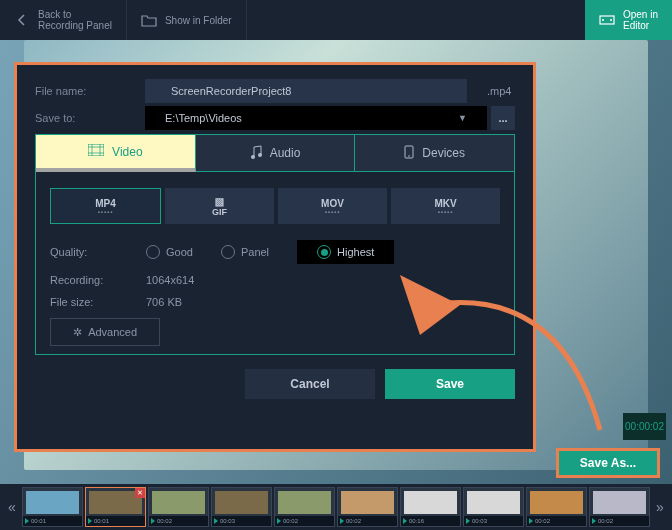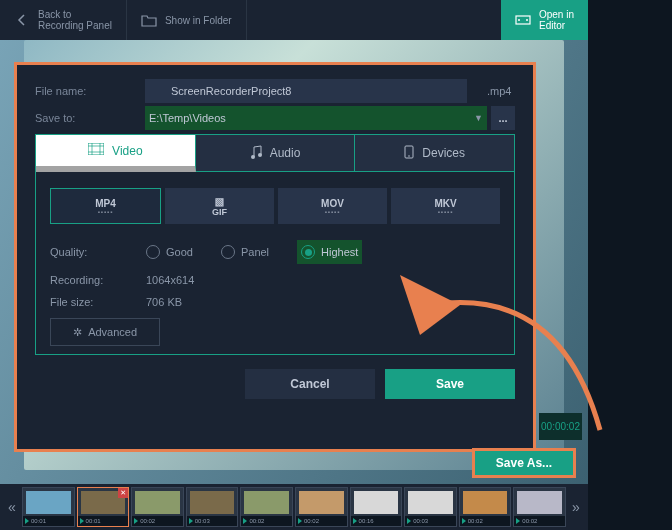--- a/index.html
+++ b/index.html
@@ -1,36 +1,36 @@
 <!DOCTYPE html>
 <html><head>
 <meta charset="utf-8">
 <style>
 *{box-sizing:border-box;margin:0;padding:0;font-family:"Segoe UI",Arial,sans-serif}
 body{width:672px;height:530px;background:#0d1620;position:relative;overflow:hidden}
-.app{width:588px;height:530px;position:relative;background:linear-gradient(120deg,#7aa5b8 0%,#3a5f6f 100%)}
+.app{width:672px;height:530px;position:relative;background:linear-gradient(120deg,#7aa5b8 0%,#3a5f6f 100%)}
 .topbar{height:40px;background:#1a2332;display:flex;align-items:center;color:#8a96a8;font-size:10px}
 .tb-btn{display:flex;align-items:center;gap:8px;padding:0 14px;height:40px;border-right:1px solid #2a3544;cursor:pointer}
 .tb-btn.green{background:#18a085;color:#fff;margin-left:auto;border:none}
 .tb-icon{width:16px;height:16px;display:flex;align-items:center;justify-content:center}
 .bg-vid{position:absolute;top:40px;left:24px;right:24px;height:430px;background:linear-gradient(135deg,#8fb8c4 0%,#c8e0d8 30%,#5a8090 100%);border-radius:2px}
 .dialog{position:absolute;top:62px;left:14px;width:522px;height:390px;background:#1a2332;border:3px solid #e8804f;padding:14px 18px 12px;color:#8a96a8;font-size:11px}
 .row{display:flex;align-items:center;margin-bottom:3px}
 .lbl{width:110px;color:#7a8699}
 .input{flex:1;background:#28344a;border:none;height:24px;color:#c0c8d6;padding:0 26px;font-size:11px}
 .ext{width:48px;color:#8a96a8;padding-left:20px}
 .sel-row{display:flex;align-items:center;gap:4px;flex:1}
-.sel{flex:1;background:#14532d;height:24px;color:#c0c8d6;padding:0 4px;display:flex;align-items:center;justify-content:space-between}
+.sel{flex:1;background:#000000;height:24px;color:#c0c8d6;padding:0 20px;display:flex;align-items:center;justify-content:space-between}
 .sel-tri{color:#8a96a8;font-size:9px}
 .dots{width:24px;height:24px;background:#28344a;display:flex;align-items:center;justify-content:center;color:#c0c8d6;font-weight:bold}
 .tabbox{border:1px solid #18a085;margin-top:4px}
 .tabs{display:flex;height:36px}
 .tab{flex:1;display:flex;align-items:center;justify-content:center;gap:8px;background:#242f42;border-right:1px solid #18a085;color:#b0bac8;font-size:12px;cursor:pointer}
 .tab:last-child{border-right:none}
-.tab.active{background:#ffffff;color:#18a085;border-bottom:6px solid #a3a3a3;margin-bottom:-1px;z-index:2;position:relative}
+.tab.active{background:#fef9c3;color:#18a085;border-bottom:4px solid #a3a3a3;margin-bottom:-1px;z-index:2;position:relative}
 .tabbody{border-top:1px solid #18a085;padding:16px 14px 8px}
 .fmts{display:flex;gap:4px;margin-bottom:16px}
 .fmt{flex:1;height:36px;background:#28344a;display:flex;flex-direction:column;align-items:center;justify-content:center;color:#c0c8d6;font-size:10px;font-weight:bold;cursor:pointer}
 .fmt.active{border:1px solid #18a085;background:#1e2a3d}
 .fmt-sub{font-size:6px;letter-spacing:1px;opacity:.6}
 .prow{display:flex;align-items:center;margin-bottom:10px}
 .plbl{width:96px}
 .radios{display:flex;gap:28px}
 .radio{display:flex;align-items:center;gap:6px;cursor:pointer}
 .rcircle{width:14px;height:14px;border:1.5px solid #6a7688;border-radius:50%;display:flex;align-items:center;justify-content:center}

